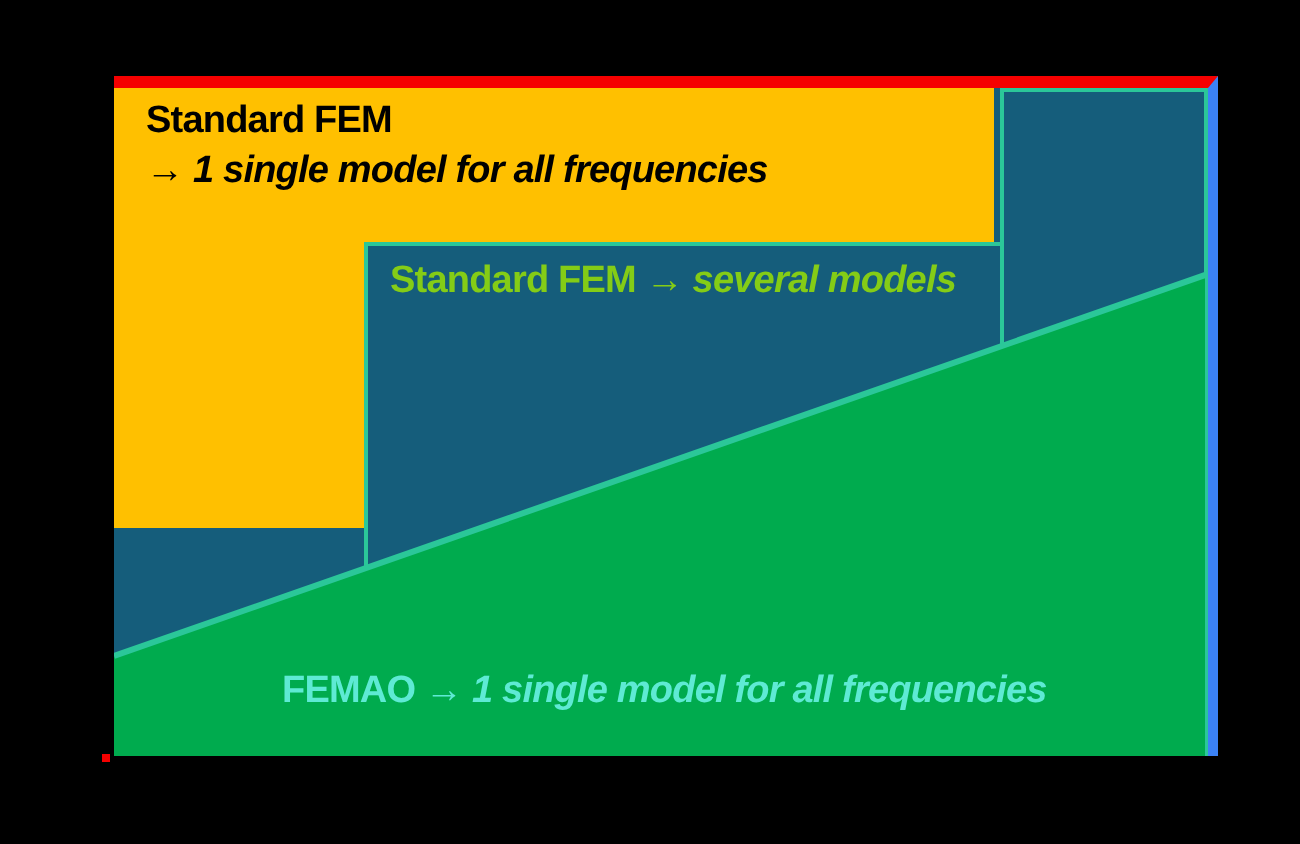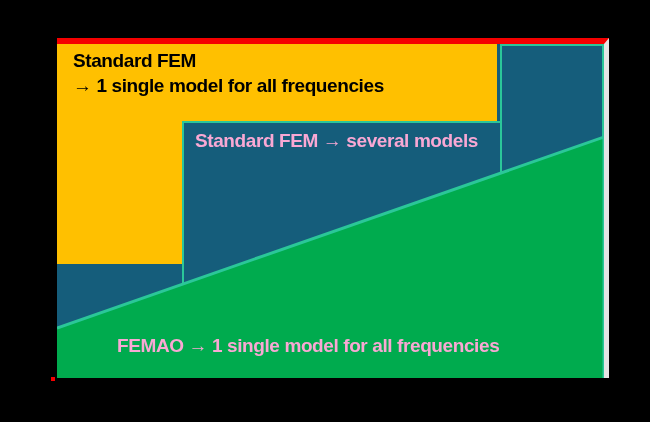--- a/index.html
+++ b/index.html
@@ -19,21 +19,21 @@
   }
   
   .plot {
     position: absolute;
     left: 57px;
     top: 38px;
     width: 547px;
     height: 334px;
     background: #155D7B;
     border-top: 6px solid #F50000;
-    border-right: 5px solid #e5e5e5;
+    border-right: 5px solid #3b82f6;
   }
   .plot-inner {
     position: absolute;
     inset: 0;
     overflow: hidden;
   }
   .yellow-rect {
     position: absolute;
     left: 0;
     top: 0;
@@ -71,24 +71,24 @@
   }
   .label {
     position: absolute;
     font-weight: bold;
     font-size: 19px;
     line-height: 25px;
     letter-spacing: -0.4px;
     white-space: nowrap;
   }
   .label .ln { white-space: nowrap; }
-  .it { }
+  .it { font-style: italic; }
   .label-yellow { left: 16px; top: 4px; color: #000000; }
-  .label-mid    { left: 138px; top: 84px; color: #f9a8d4; }
-  .label-femao  { left: 60px; top: 289px; color: #f9a8d4; }
+  .label-mid    { left: 138px; top: 84px; color: #84cc16; }
+  .label-femao  { left: 84px; top: 289px; color: #5eead4; }
   .red-dot {
     position: absolute;
     left: 51px;
     top: 377px;
     width: 4px;
     height: 4px;
     background: #F50000;
   }
 </style>
 </head>

